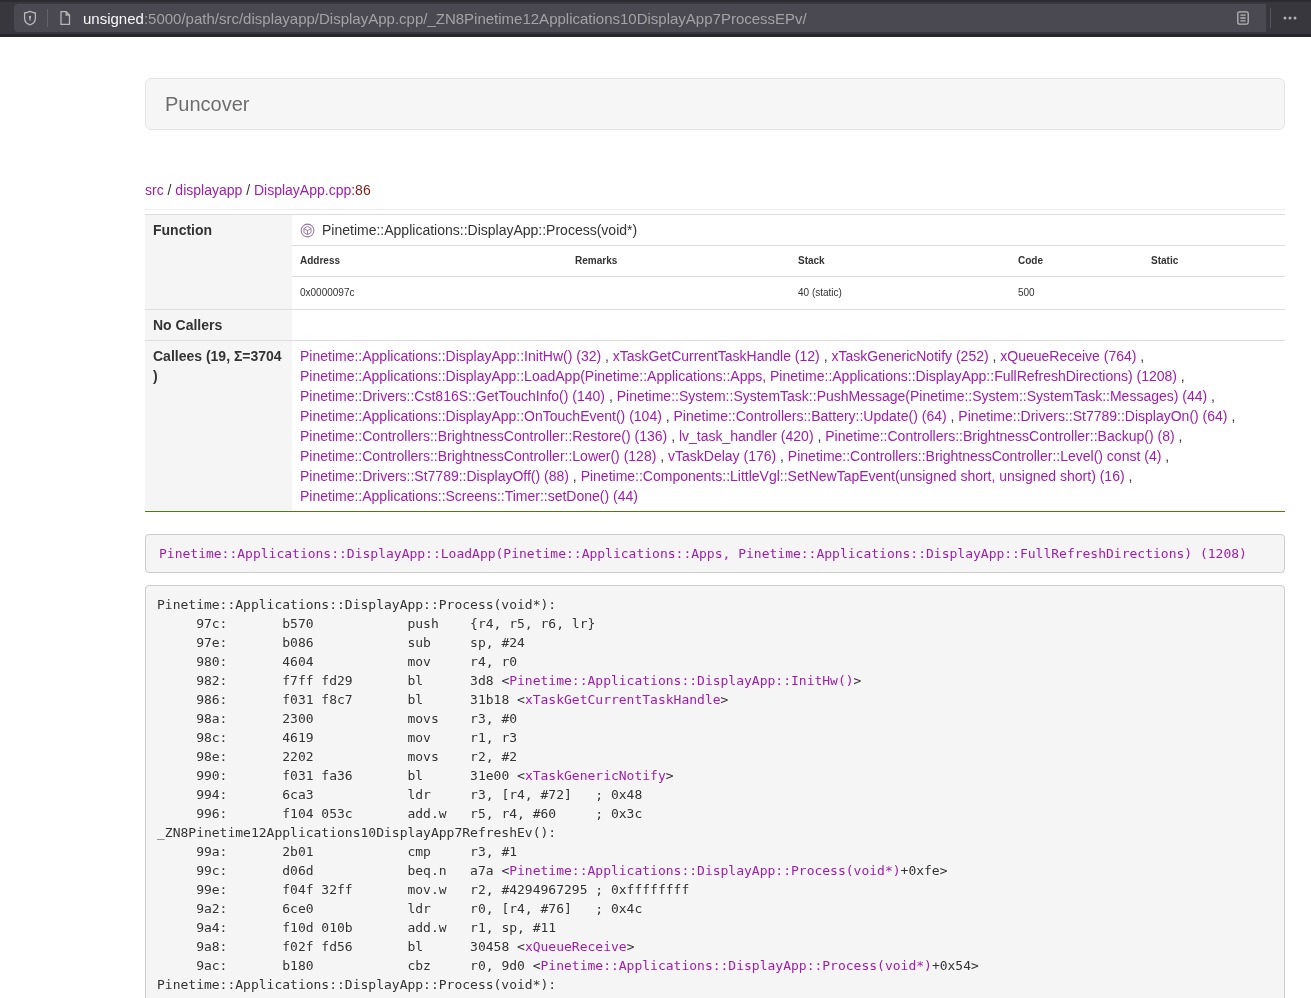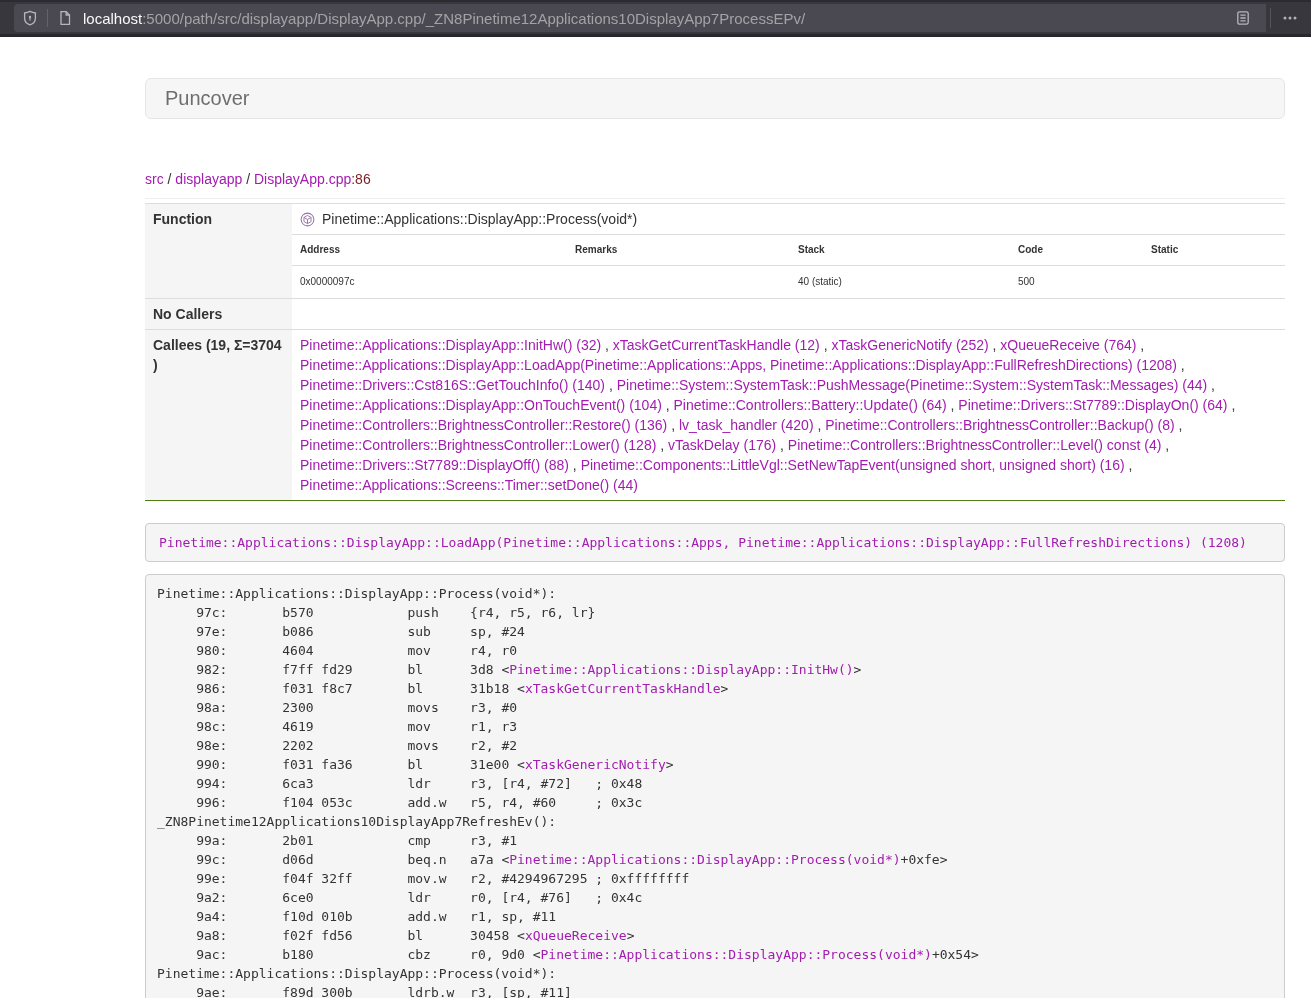--- a/index.html
+++ b/index.html
@@ -31,21 +31,21 @@
     font-size: 15px; white-space: nowrap; overflow: hidden;
   }
   .urltext .host { color: #f9f9fa; }
   .urltext .rest { color: #a3a3a6; }
   .toolbtn { display: flex; align-items: center; justify-content: center;
     width: 30px; height: 28px; flex: 0 0 auto; }
   .chrome-sep { width: 1px; height: 20px; background: #55545e; margin: 0 4px; flex: 0 0 auto; }
   
   .container { width: 1140px; margin-left: 145px; }
   .jumbotron {
-    margin-top: 41px; height: 41px;
+    margin-top: 41px; height: 52px;
     background: #f6f6f6; border: 1px solid #e6e6e6; border-radius: 6px;
     padding-left: 19px; display: flex; align-items: center;
   }
   .jumbotron h1 { margin: 0; font-size: 20px; font-weight: 400; color: #6e6e6e; }
   .breadcrumb { margin-top: 50px; font-size: 14px; line-height: 20px; }
   a { color: #a21caf; text-decoration: none; cursor: pointer; }
   .bc-sep { color: #333; }
   .bc-suffix { color: #7f1d1d; }
   hr.rule { border: none; border-top: 1px solid #eee; margin: 9px 0 4px 0; }
   
@@ -95,21 +95,21 @@
     <svg class="icon16" viewBox="0 0 16 16">
       <path d="M8 1.4 C6.2 2.3 4.2 2.8 2.6 3 V8 c0 3.4 2.2 5.9 5.4 6.9 3.2-1 5.4-3.5 5.4-6.9 V3 C11.8 2.8 9.8 2.3 8 1.4 Z" fill="none" stroke="#b6b6b8" stroke-width="1.3"></path>
       <circle cx="8" cy="7" r="1.2" fill="#b6b6b8"></circle>
       <path d="M8 8 v2.6" stroke="#b6b6b8" stroke-width="1.2"></path>
     </svg>
     <span class="vsep"></span>
     <svg class="icon16" viewBox="0 0 16 16">
       <path d="M4 1.7 h5.2 L12.5 5 v9.3 H4 Z" fill="none" stroke="#b6b6b8" stroke-width="1.3"></path>
       <path d="M9.2 1.7 V5 h3.3" fill="none" stroke="#b6b6b8" stroke-width="1.3"></path>
     </svg>
-    <div class="urltext"><span class="host">localhost</span><span class="rest">:5000/path/src/displayapp/DisplayApp.cpp/_ZN8Pinetime12Applications10DisplayApp7ProcessEPv/</span></div>
+    <div class="urltext"><span class="host">unsigned</span><span class="rest">:5000/path/src/displayapp/DisplayApp.cpp/_ZN8Pinetime12Applications10DisplayApp7ProcessEPv/</span></div>
     <div class="toolbtn">
       <svg class="icon16" viewBox="0 0 16 16">
         <rect x="2.8" y="1.8" width="10.4" height="12.4" rx="1.8" fill="none" stroke="#b6b6b8" stroke-width="1.3"></rect>
         <path d="M5.4 5.2 h5.2 M5.4 8 h5.2 M5.4 10.8 h5.2" stroke="#b6b6b8" stroke-width="1.3"></path>
       </svg>
     </div>
   </div>
   <span class="chrome-sep"></span>
   <div class="toolbtn" style="margin-right:6px;">
     <svg class="icon16" viewBox="0 0 16 16">

